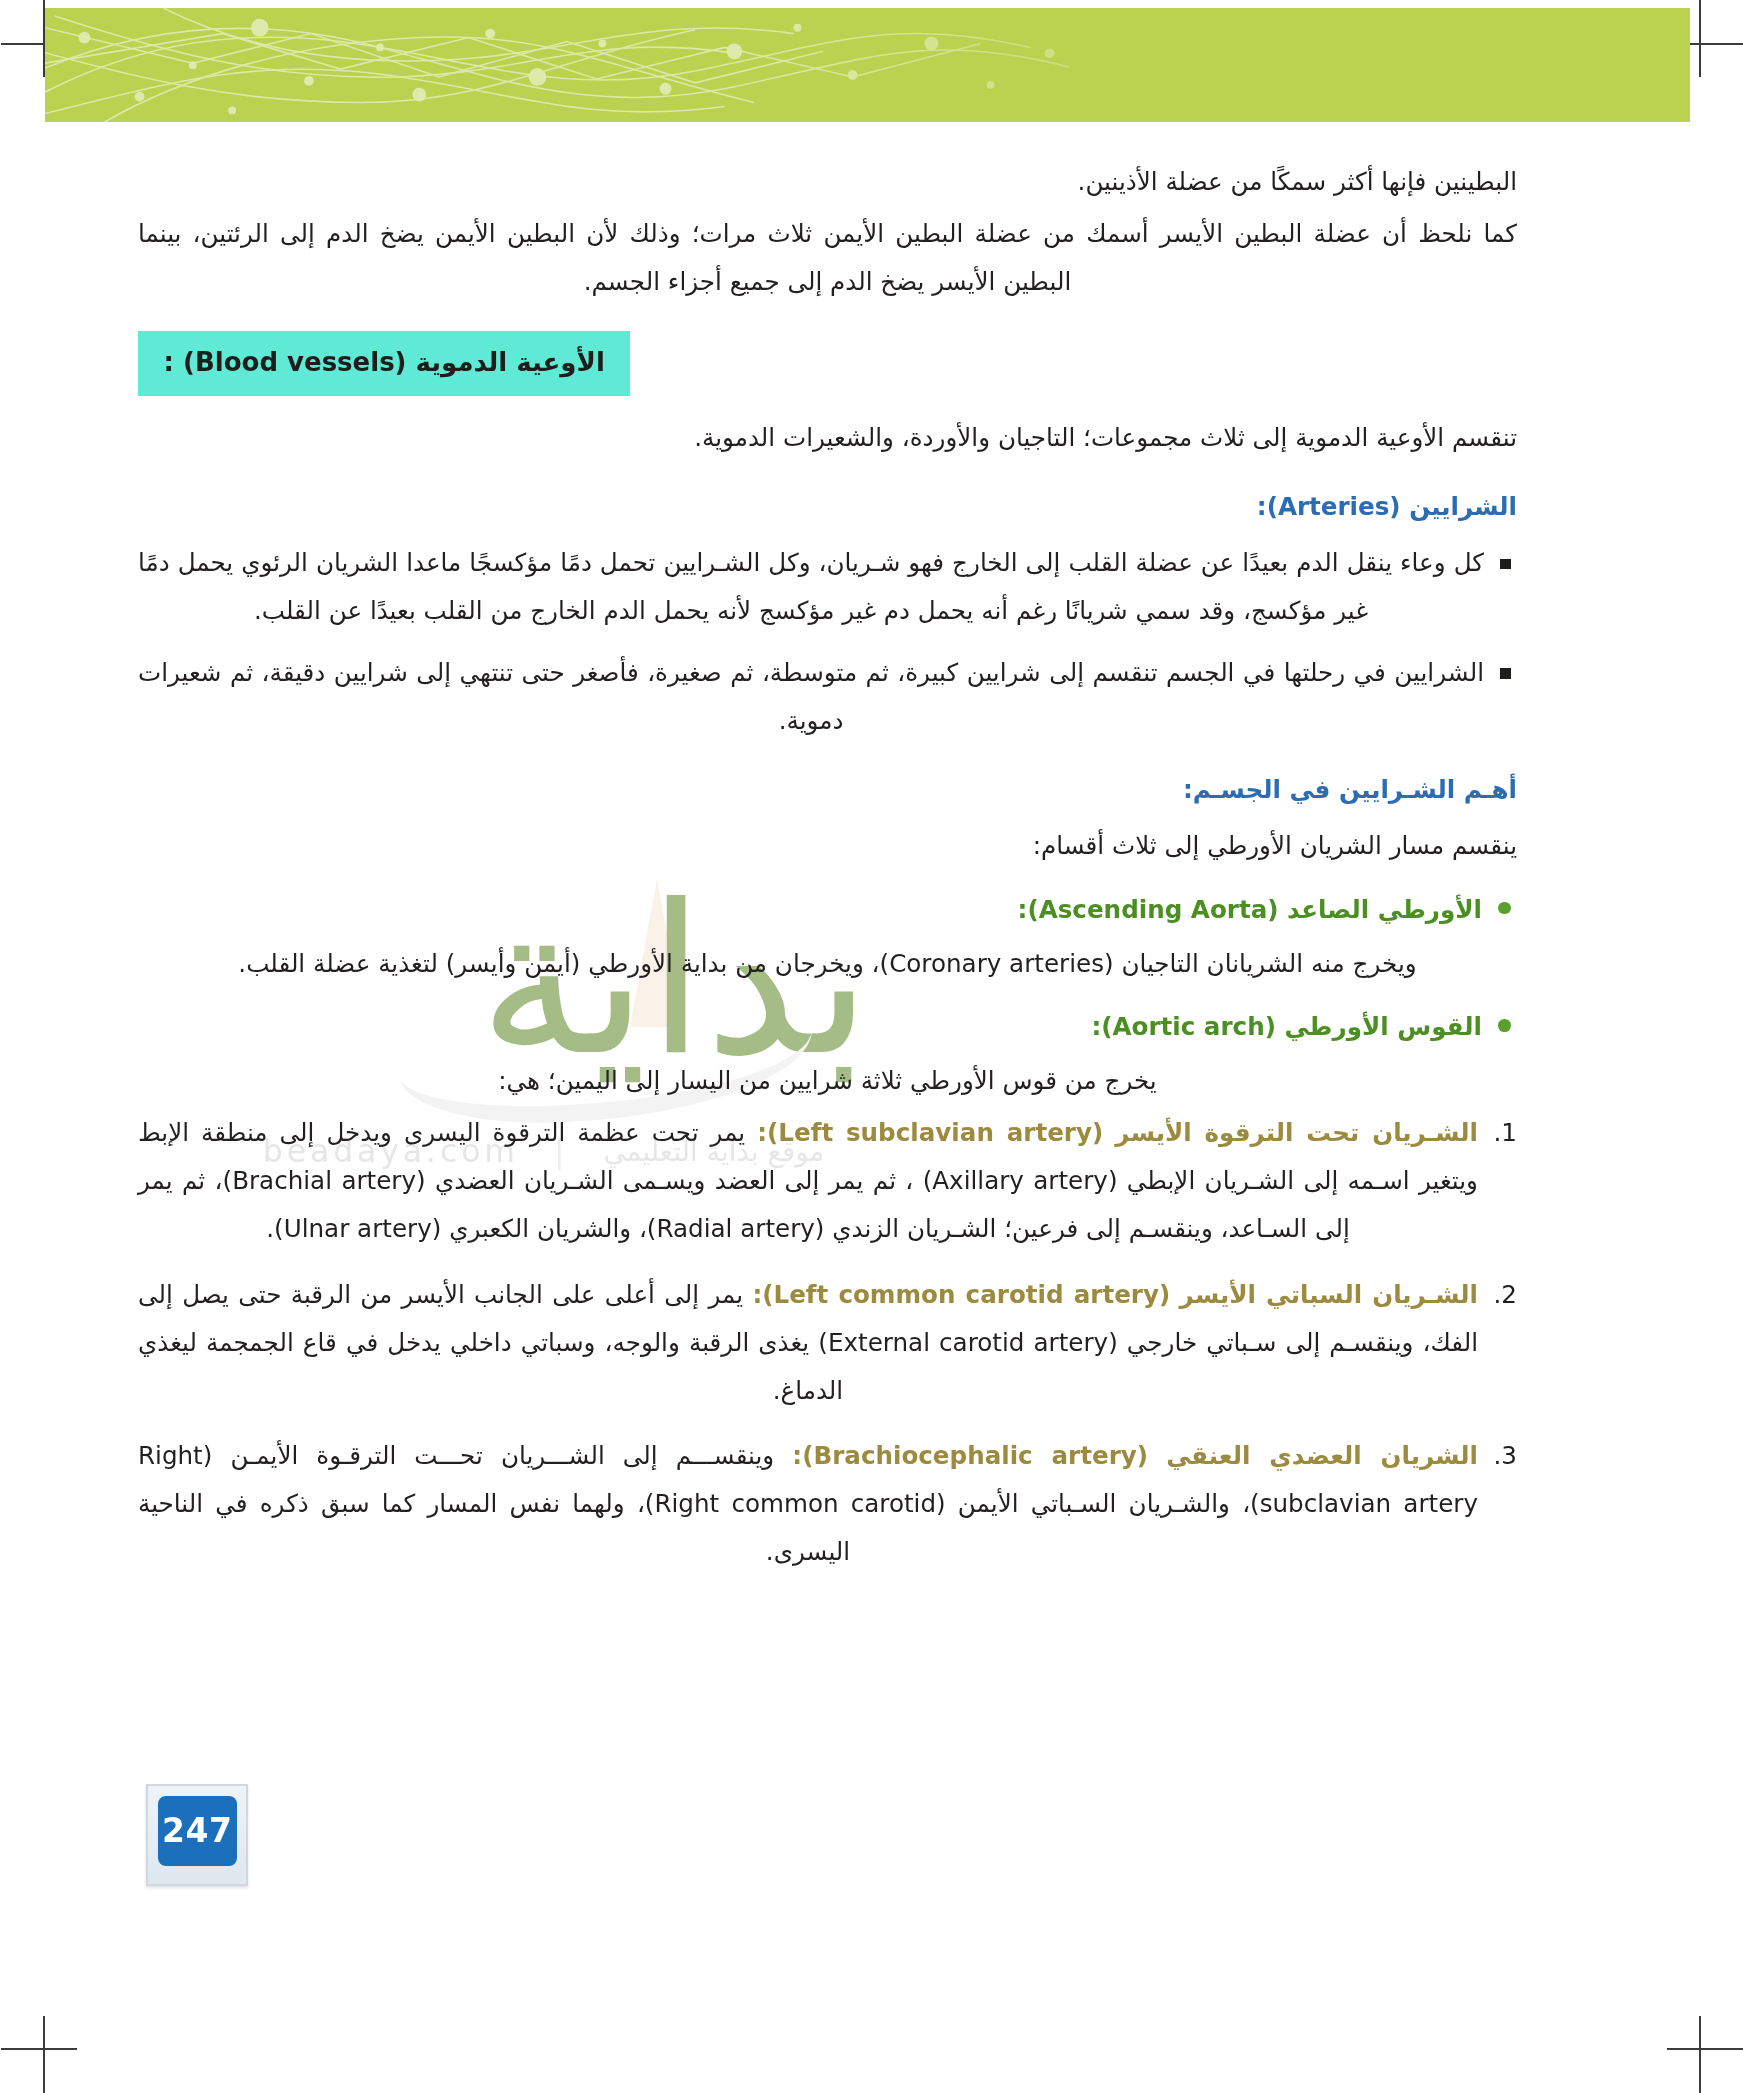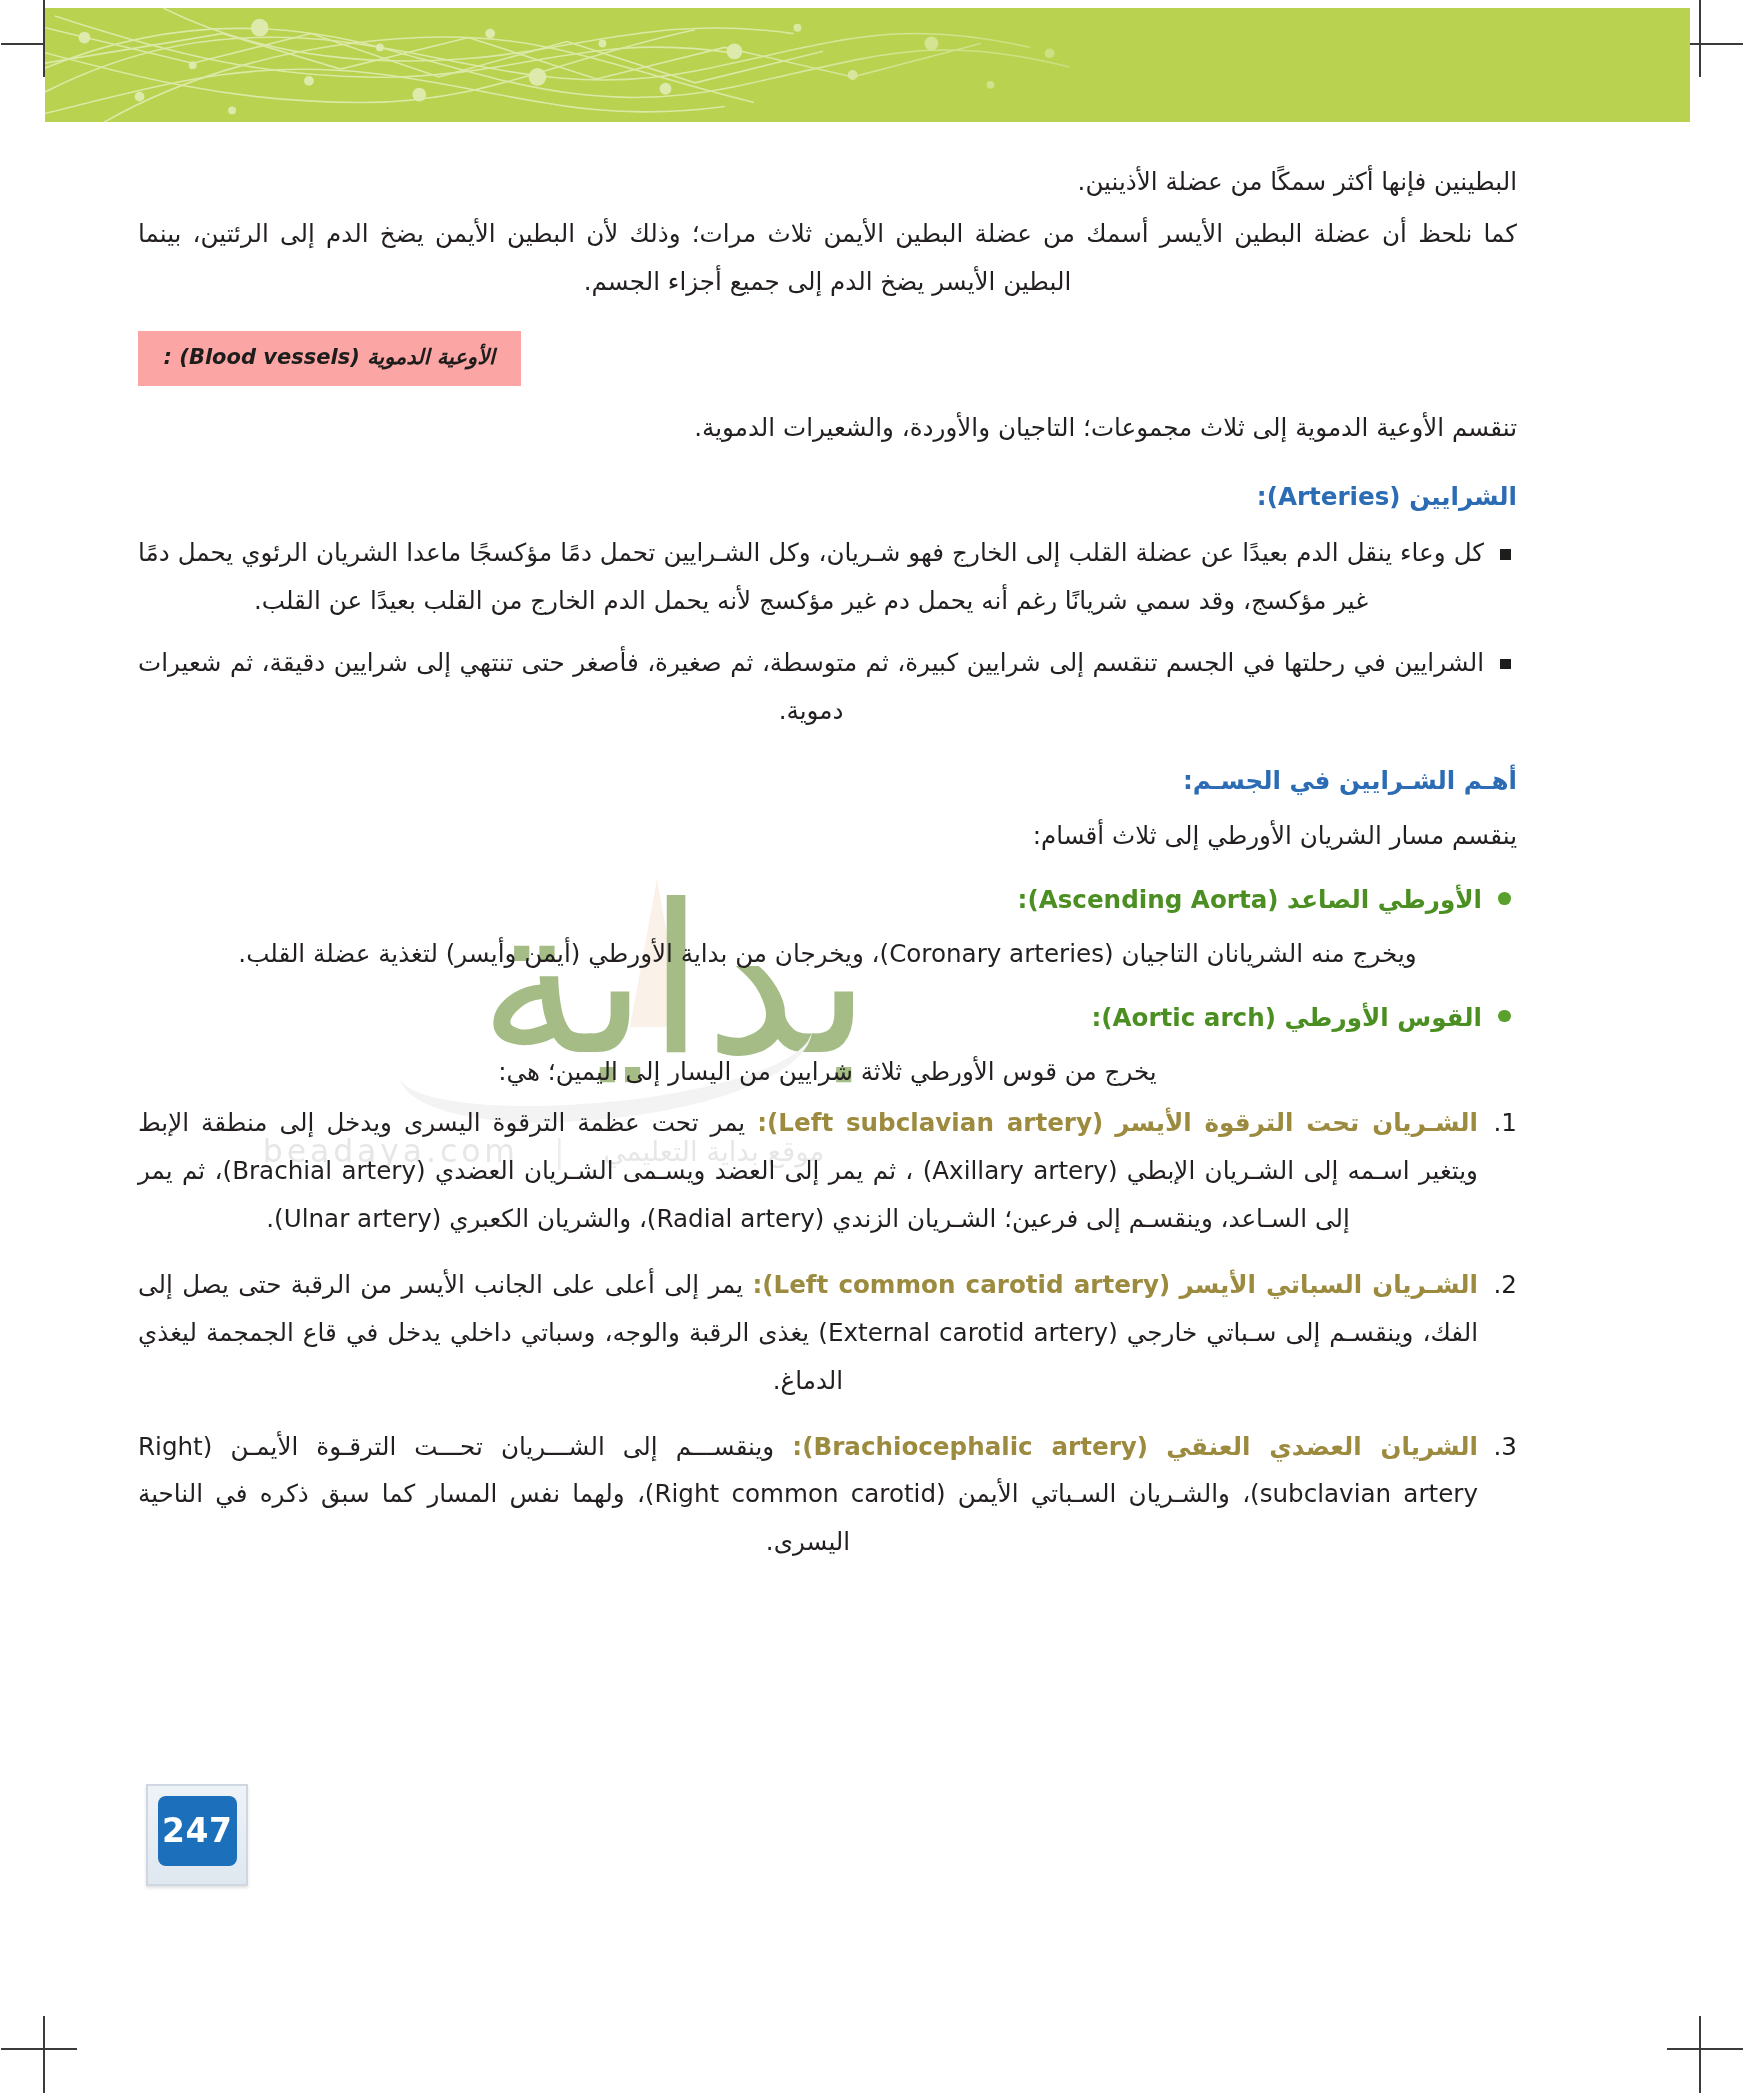--- a/index.html
+++ b/index.html
@@ -133,27 +133,26 @@
   }
   .para.start { text-align-last: right; }
 
   .hl-box {
     display: block;
     margin: 25.6px 0 17.7px 0;
     text-align: left;
   }
   .hl-inner {
     display: inline-block;
-    background: #fca5a5;
+    background: #5eead4;
     padding: 5.9px 25.6px 7.9px 25.6px;
-    font-size: 21px;
+    font-size: 26px;
     font-weight: bold;
     color: #1d1d1b;
     direction: rtl;
-    font-style: italic;
   }
   .hl-inner .en { color: #1d1d1b; font-weight: bold; }
 
   .sub-blue {
     color: #2b6cb5;
     font-weight: bold;
     font-size: 24.6px;
     margin: 21.7px 0 7.9px 0;
     text-align: right;
   }

